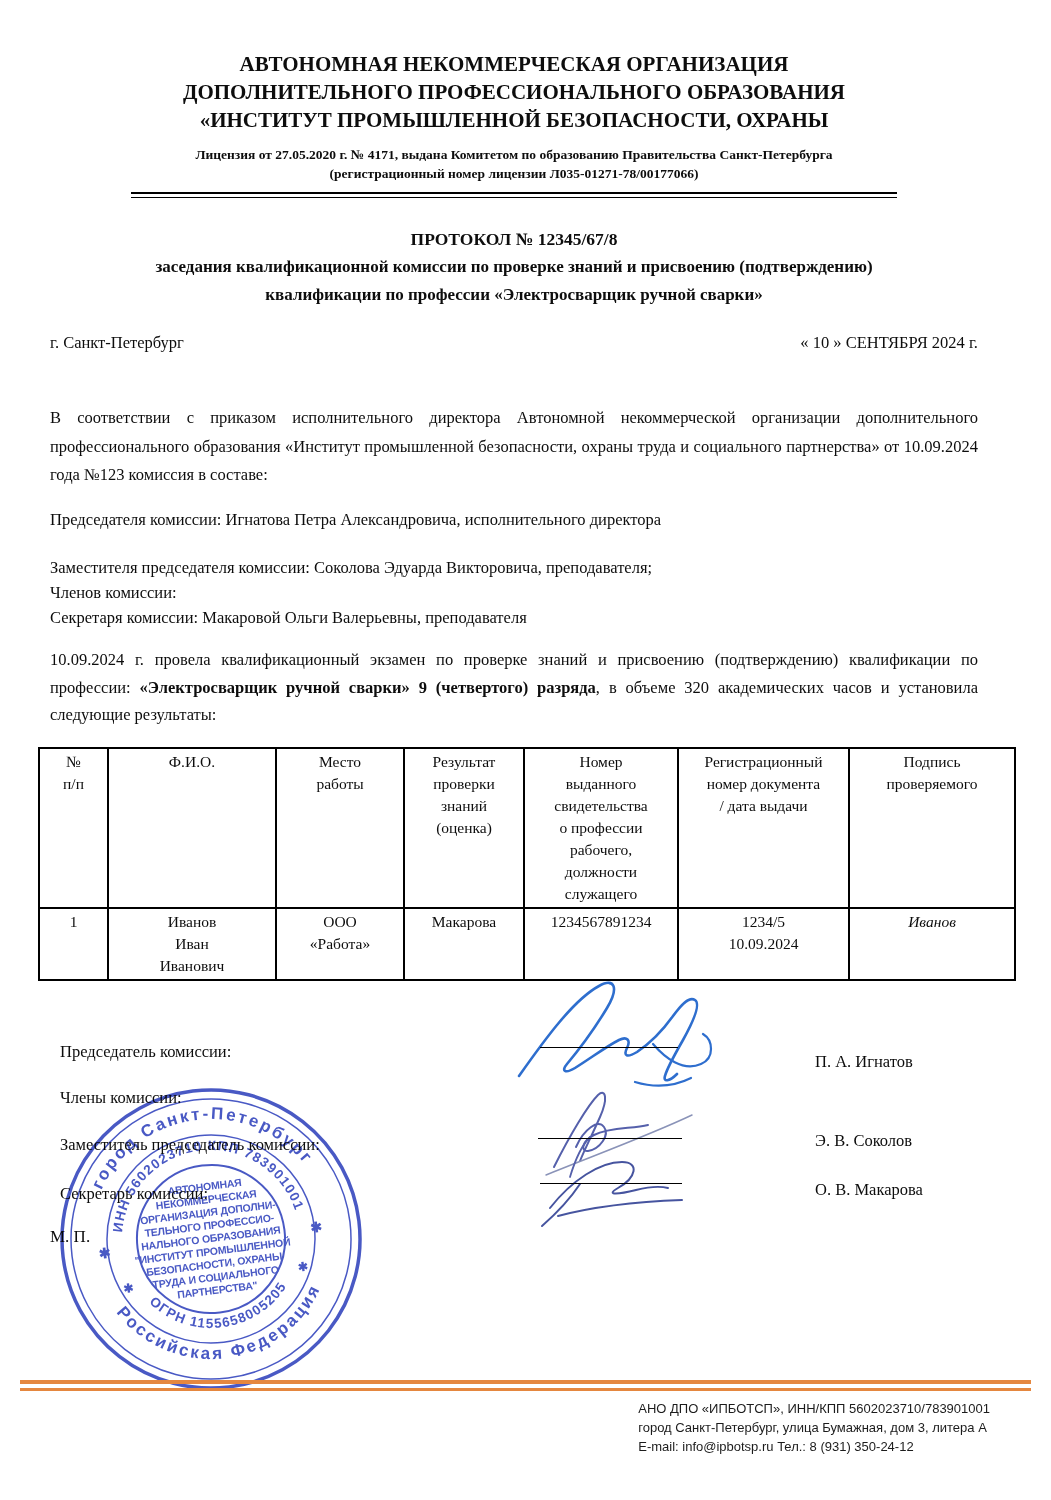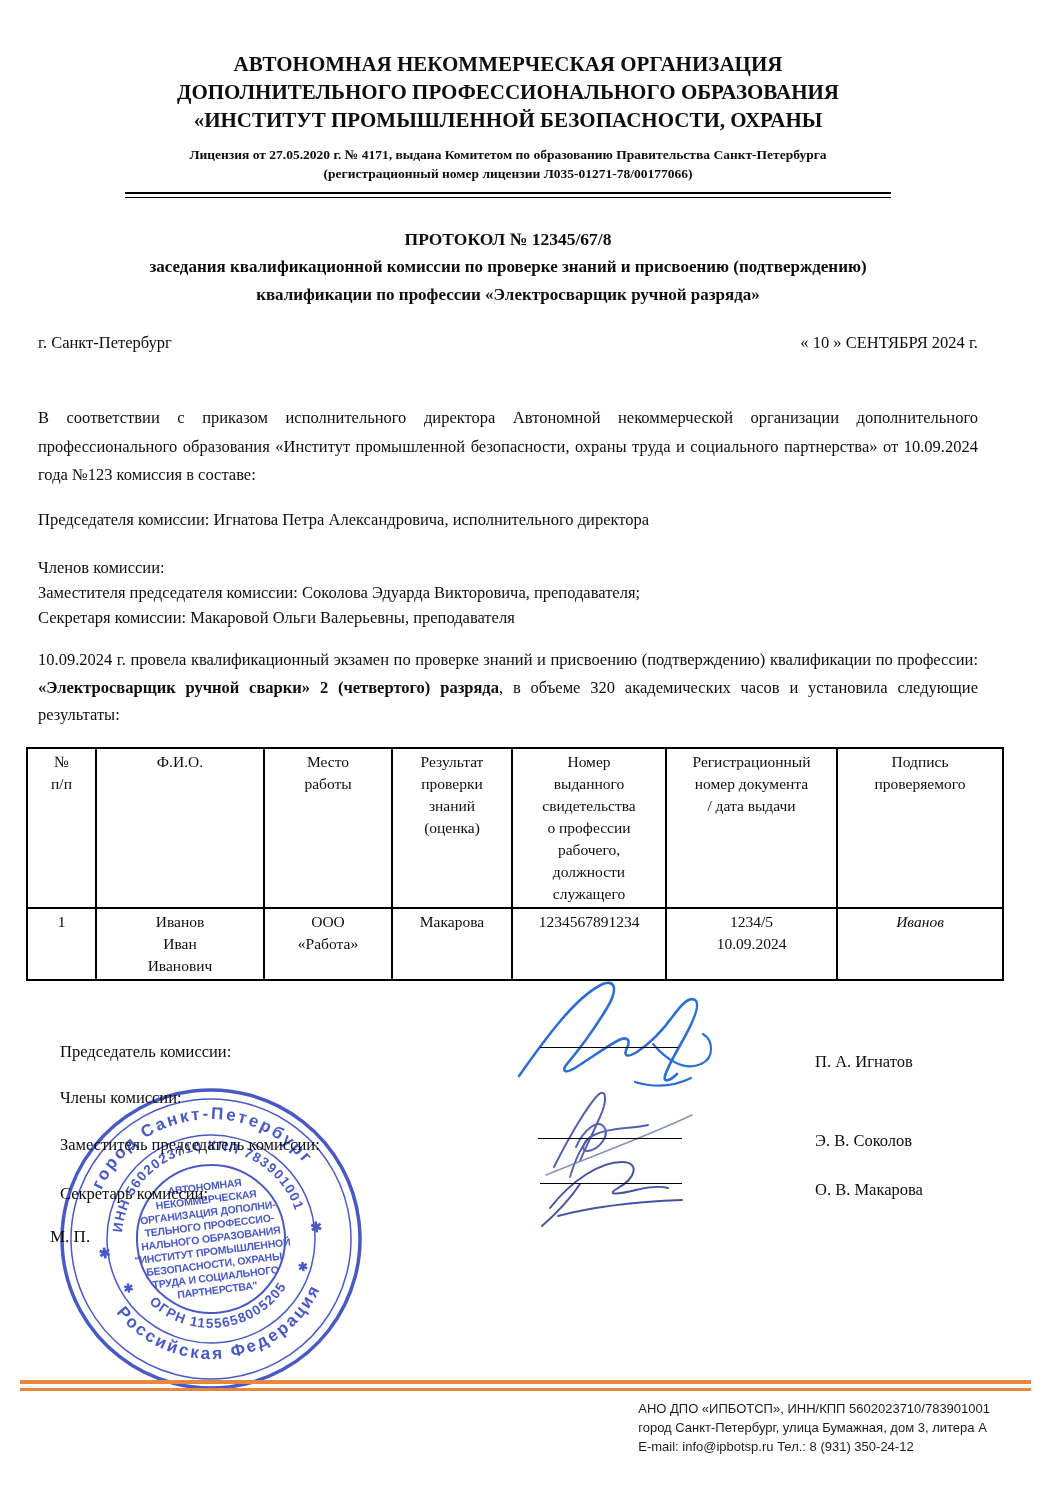--- a/index.html
+++ b/index.html
@@ -1,20 +1,20 @@
 <!DOCTYPE html>
 <html><head>
 <meta charset="utf-8">
 <style>
   html,body{margin:0;padding:0;background:#ffffff;}
   .page{
     position:relative;width:1051px;height:1500px;background:#fff;overflow:hidden;
     font-family:"Liberation Serif", serif;color:#0d0d0d;
   }
-  .flow{padding:0 73px 0 38px;}
+  .flow{padding:0 73px 0 50px;}
   .org-name{margin-top:50px;text-align:center;font-weight:bold;font-size:21px;line-height:28px;}
   .license{margin-top:11px;text-align:center;font-weight:bold;font-size:13.5px;line-height:19px;}
   .double-rule{width:766px;margin:9px auto 0 auto;border-top:2.5px solid #000;border-bottom:1.5px solid #000;height:3px;}
   .protocol-title{margin-top:27px;text-align:center;font-weight:bold;font-size:17.5px;line-height:28px;}
   .protocol-sub{text-align:center;font-weight:bold;font-size:17px;line-height:28px;}
   .city-row{margin-top:24px;display:flex;justify-content:space-between;font-weight:normal;font-size:16.5px;}
   .p1{margin-top:51px;font-size:16.5px;line-height:28.5px;text-align:justify;}
   .chair-line{margin-top:17px;font-size:16.5px;line-height:25px;}
   .members{margin-top:23px;font-size:16.5px;line-height:25.3px;}
   .exam{margin-top:16px;font-size:16.5px;line-height:27.5px;text-align:justify;}
@@ -48,38 +48,38 @@
       <div>«ИНСТИТУТ ПРОМЫШЛЕННОЙ БЕЗОПАСНОСТИ, ОХРАНЫ</div>
     </div>
     <div class="license">
       <div>Лицензия от 27.05.2020 г. № 4171, выдана Комитетом по образованию Правительства Санкт-Петербурга</div>
       <div>(регистрационный номер лицензии Л035-01271-78/00177066)</div>
     </div>
     <div class="double-rule"></div>
 
     <div class="protocol-title">ПРОТОКОЛ № 12345/67/8</div>
     <div class="protocol-sub">заседания квалификационной комиссии по проверке знаний и присвоению (подтверждению)</div>
-    <div class="protocol-sub">квалификации по профессии «Электросварщик ручной разряда»</div>
+    <div class="protocol-sub">квалификации по профессии «Электросварщик ручной сварки»</div>
 
     <div class="city-row">
       <span>г. Санкт-Петербург</span>
       <span>« 10 » СЕНТЯБРЯ 2024 г.</span>
     </div>
 
     <div class="p1">В соответствии с приказом исполнительного директора Автономной некоммерческой организации дополнительного профессионального образования «Институт промышленной безопасности, охраны труда и социального партнерства» от 10.09.2024 года №123 комиссия в составе:</div>
 
     <div class="chair-line">Председателя комиссии: Игнатова Петра Александровича, исполнительного директора</div>
 
     <div class="members">
+      <div>Заместителя председателя комиссии: Соколова Эдуарда Викторовича, преподавателя;</div>
       <div>Членов комиссии:</div>
-      <div>Заместителя председателя комиссии: Соколова Эдуарда Викторовича, преподавателя;</div>
       <div>Секретаря комиссии: Макаровой Ольги Валерьевны, преподавателя</div>
     </div>
 
-    <div class="exam"><span>10.09.2024 г. провела квалификационный экзамен по проверке знаний и присвоению (подтверждению) квалификации по профессии: </span><b>«Электросварщик ручной сварки» 2 (четвертого) разряда</b><span>, в объеме 320 академических часов и установила следующие результаты:</span></div>
+    <div class="exam"><span>10.09.2024 г. провела квалификационный экзамен по проверке знаний и присвоению (подтверждению) квалификации по профессии: </span><b>«Электросварщик ручной сварки» 9 (четвертого) разряда</b><span>, в объеме 320 академических часов и установила следующие результаты:</span></div>
 
     <table class="results">
       <colgroup>
         <col style="width:69px">
           <col style="width:168px">
           <col style="width:128px">
           <col style="width:120px">
         <col style="width:154px">
           <col style="width:171px">
           <col style="width:166px">

